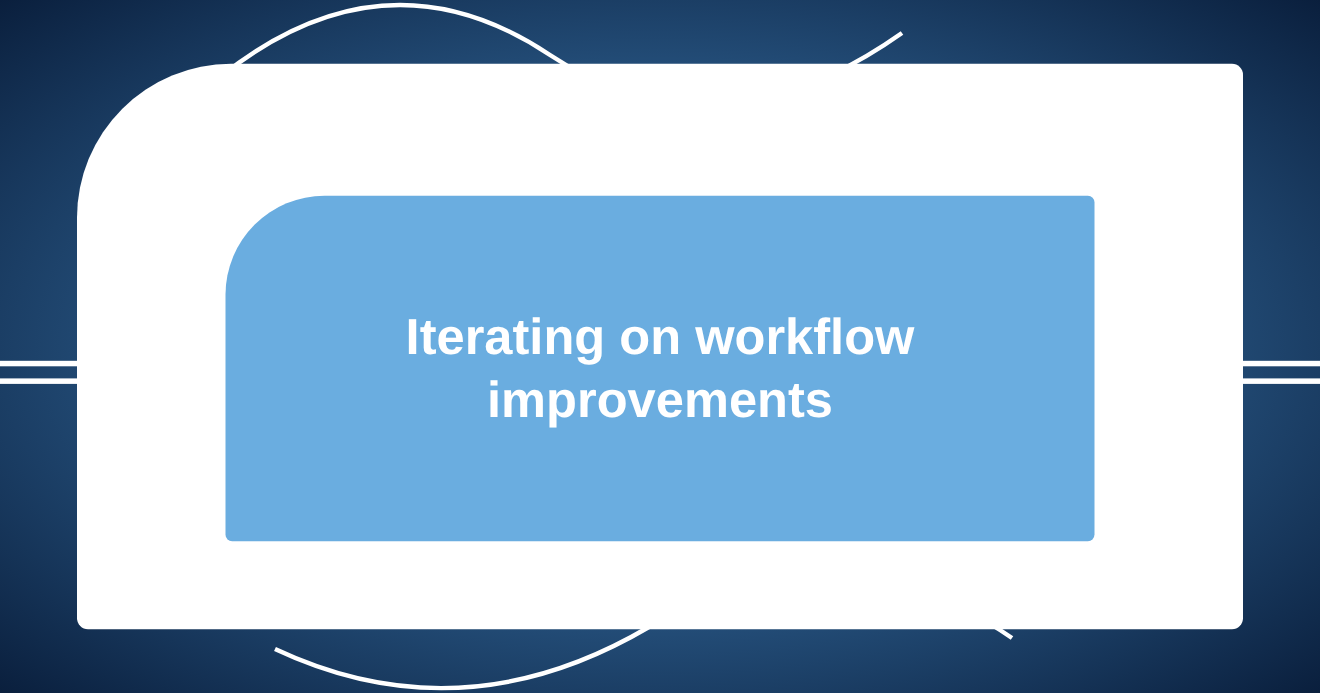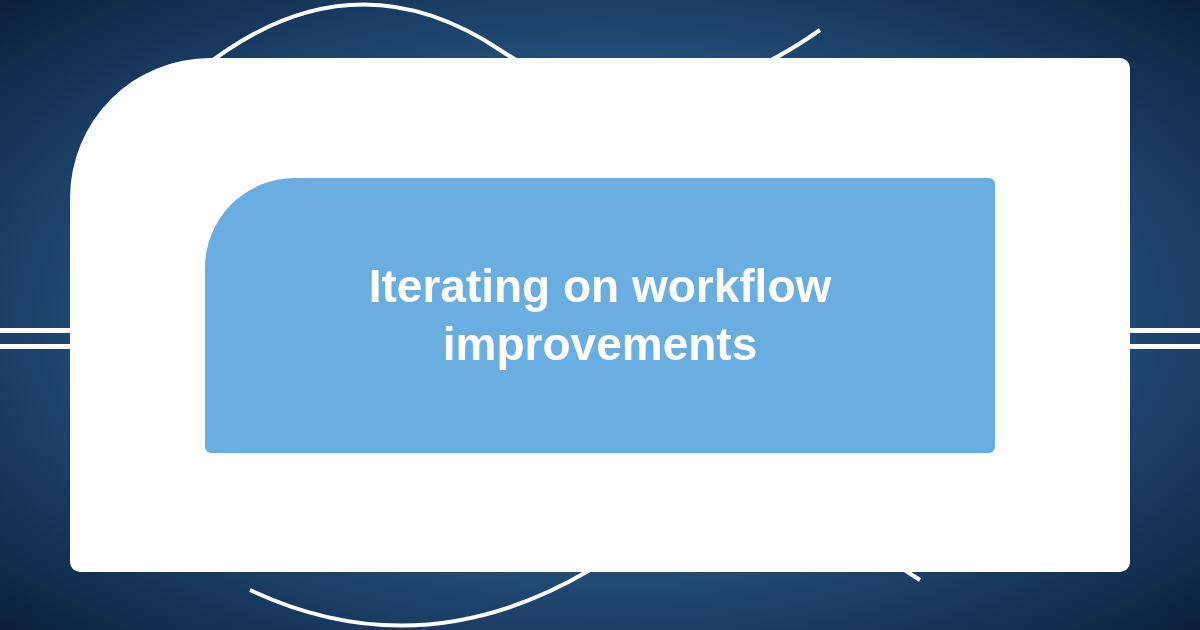--- a/index.html
+++ b/index.html
@@ -31,21 +31,21 @@
       width: 1060px;
       height: 514px;
       background: white;
       border-radius: 140px 10px 10px 10px;
     }
     .inner-panel {
       position: absolute;
       top: 178px;
       left: 205px;
       width: 790px;
-      height: 275px;
+      height: 314px;
       background: #6aade0;
       border-radius: 90px 6px 6px 6px;
       display: flex;
       align-items: center;
       justify-content: center;
       padding: 0 60px;
     }
     .title {
       color: white;
       font-size: 46px;

